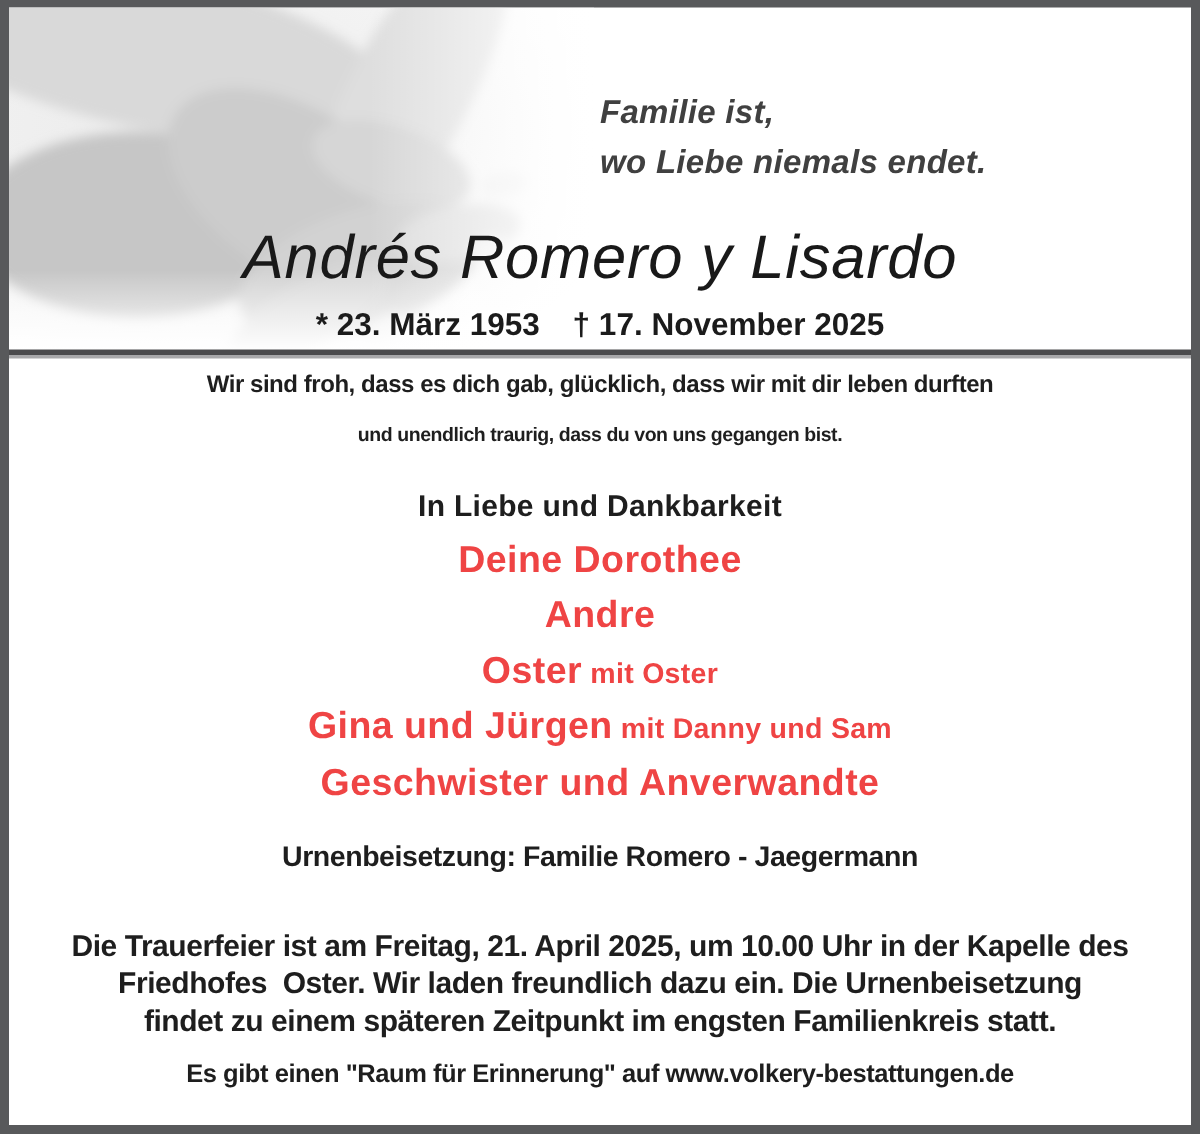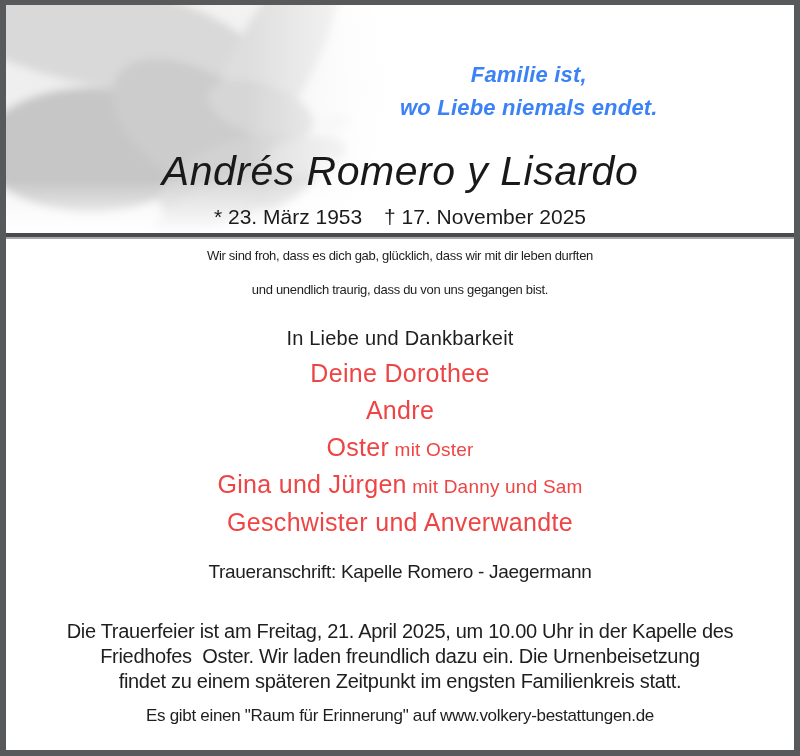--- a/index.html
+++ b/index.html
@@ -1,39 +1,39 @@
 <!DOCTYPE html>
 <html><head>
 <meta charset="utf-8">
 <style>
   html,body{margin:0;padding:0;background:#fff;}
   .frame{
     width:800px;height:756px;box-sizing:border-box;position:relative;
     border:6px solid #58595b;border-top-width:5px;background:#ffffff;
     font-family:"Liberation Sans", sans-serif;color:#1e1e1e;overflow:hidden;
   }
-  .abs{position:absolute;left:0;width:100%;}
+  .abs{position:absolute;left:0;width:100%;font-weight:bold;}
   .center{text-align:center;}
   .photo{position:absolute;top:0;left:0;width:390px;height:230px;}
   .quote{
     position:absolute;left:394px;top:53px;font-style:italic;font-weight:600;
-    font-size:22px;line-height:33px;color:#3b82f6;letter-spacing:.2px;text-align:center;
+    font-size:22px;line-height:33px;color:#404040;letter-spacing:.2px;
   }
   .name{
     top:143px;font-style:italic;font-size:41px;font-weight:500;
     color:#191919;letter-spacing:.5px;
   }
   .dates{top:200px;font-size:21px;color:#1b1b1b;}
   .dates .death{margin-left:16px;}
   .separator{
     position:absolute;left:0;top:228px;width:100%;height:6px;
     background:linear-gradient(to bottom,#4b4b4d 0,#4b4b4d 60%,#a8a8aa 60%,#a8a8aa 100%);
   }
   .narrow{letter-spacing:-0.3px;}
-  .intro1{top:243px;font-size:13px;}
+  .intro1{top:243px;font-size:16px;}
   .intro2{top:277px;font-size:13px;}
   .gratitude{top:322px;font-size:20px;letter-spacing:.2px;}
   .mourner{font-size:25px;letter-spacing:.3px;color:#ef4444;}
   .mourner .sub{font-size:19px;letter-spacing:.2px;}
   .m1{top:354px;} .m2{top:391px;} .m3{top:428px;} .m4{top:465px;text-align:center;} .m5{top:503px;}
   .addr1{top:556px;font-size:19px;}
   .addr2{top:580px;font-size:19px;}
   .fun{font-size:20px;white-space:pre-wrap;}
   .fun1{top:615px;} .fun2{top:640px;} .fun3{top:665px;}
   .note{top:701px;font-size:17px;}
@@ -110,21 +110,21 @@
   <div class="abs center mourner m3">
     <span class="main">Oster</span><span class="sub"> mit Oster</span>
   </div>
   <div class="abs center mourner m4">
     <span class="main">Gina und Jürgen</span><span class="sub"> mit Danny und Sam</span>
   </div>
   <div class="abs center mourner m5">
     <span class="main">Geschwister und Anverwandte</span><span class="sub"></span>
   </div>
 
-  <div class="abs center narrow addr1">Traueranschrift: Kapelle Romero - Jaegermann</div>
+  <div class="abs center narrow addr1">Urnenbeisetzung: Familie Romero - Jaegermann</div>
 
   <div class="abs center narrow fun fun1">Die Trauerfeier ist am Freitag, 21. April 2025, um 10.00 Uhr in der Kapelle des</div>
   <div class="abs center narrow fun fun2">Friedhofes  Oster. Wir laden freundlich dazu ein. Die Urnenbeisetzung</div>
   <div class="abs center narrow fun fun3">findet zu einem späteren Zeitpunkt im engsten Familienkreis statt.</div>
 
   <div class="abs center narrow note">Es gibt einen "Raum für Erinnerung" auf www.volkery-bestattungen.de</div>
 
 </div>
 
 </body></html>

